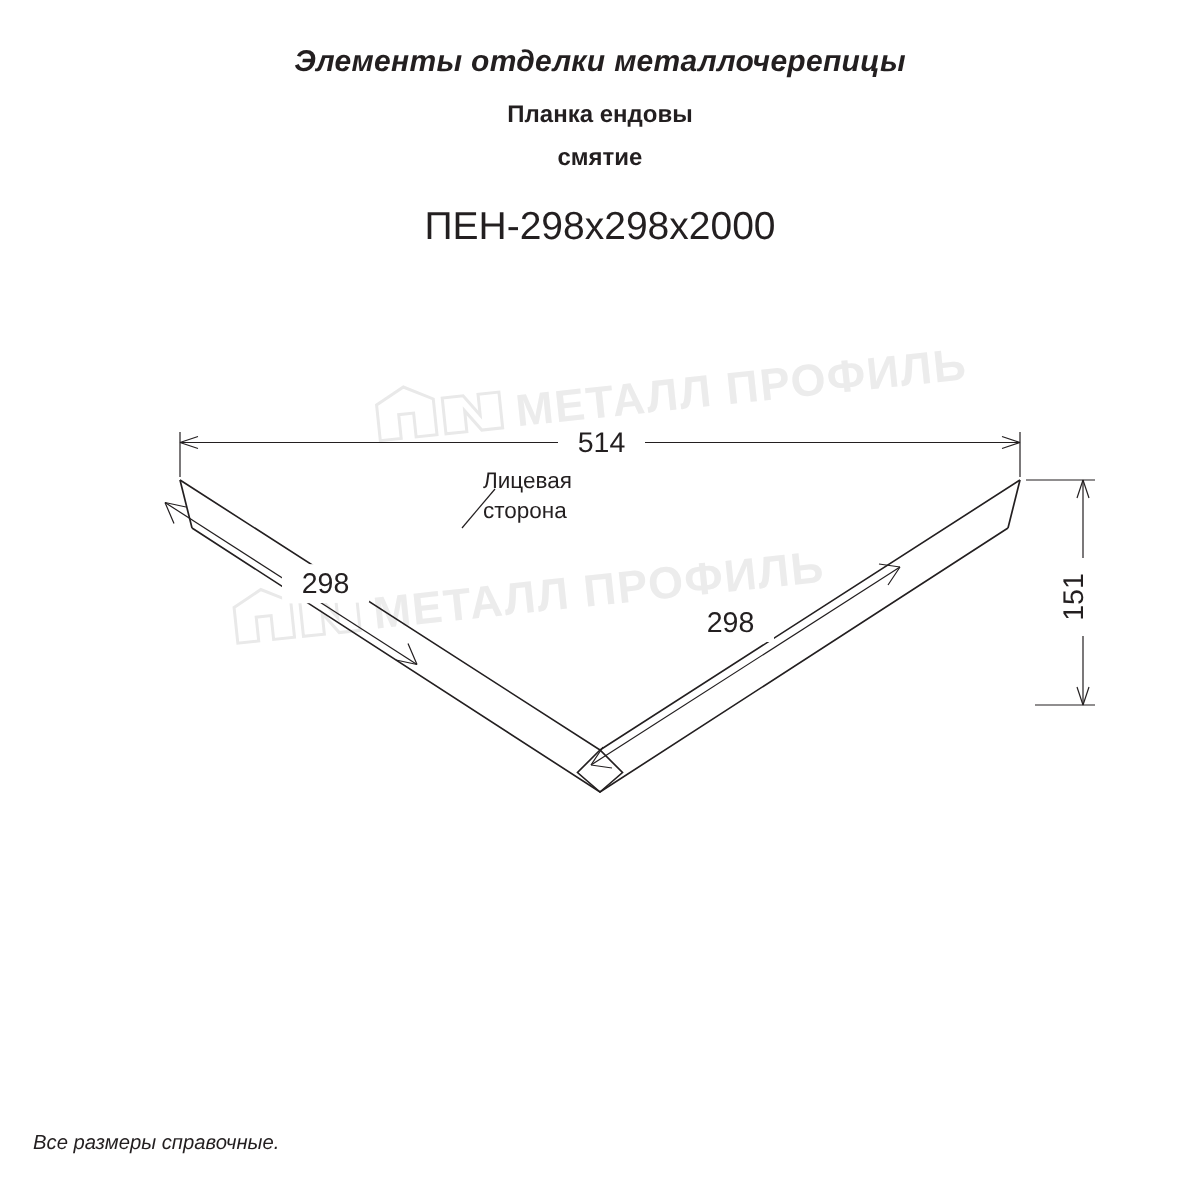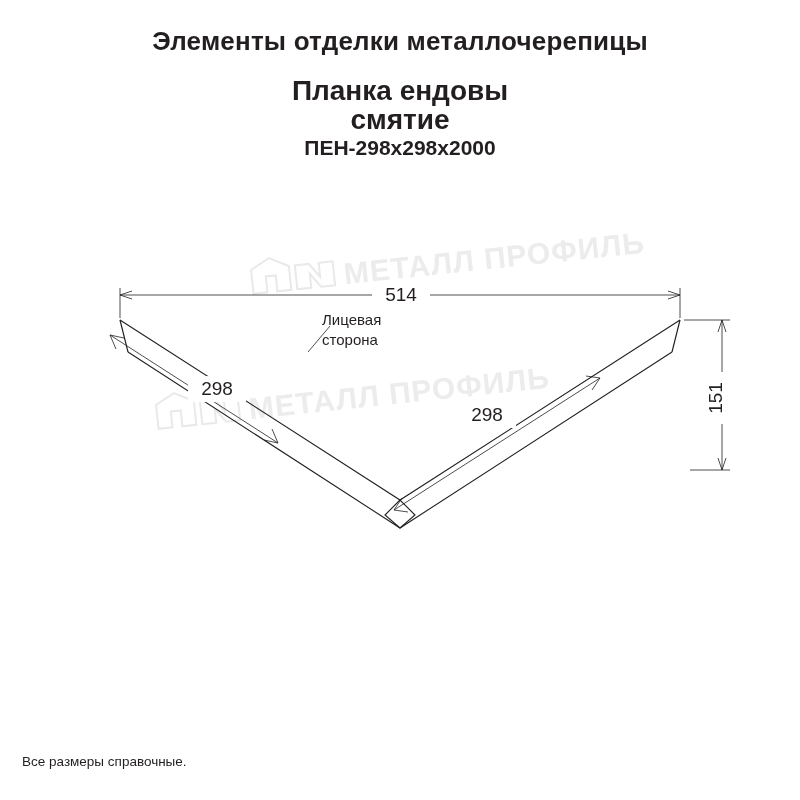--- a/index.html
+++ b/index.html
@@ -21,53 +21,56 @@
     height: 800px;
   }
   .title-block {
     position: absolute;
     top: 24px;
     left: 0;
     width: 800px;
     text-align: center;
   }
   .title-main {
-    font-size: 26px;
+    font-size: 20px;
     font-weight: bold;
     letter-spacing: 0.2px;
     line-height: 34px;
+    font-style: italic;
   }
   .title-sub {
-    margin-top: 18px;
-    font-size: 28px;
+    margin-top: 4px;
+    font-size: 16px;
     font-weight: bold;
     line-height: 29px;
   }
   .title-code {
-    font-size: 21px;
-    font-weight: bold;
+    margin-top: 16px;
+    font-size: 26px;
+    font-weight: normal;
     line-height: 28px;
   }
   .drawing {
     position: absolute;
     top: 200px;
     left: 0;
     width: 800px;
     height: 420px;
   }
   .footer {
     position: absolute;
     left: 22px;
     bottom: 28px;
     font-size: 13.5px;
     line-height: 20px;
     color: #231f20;
   }
   .footer div {
     white-space: nowrap;
+    font-style: italic;
   }
   svg { display: block; }
   .wm {
     fill: none;
     stroke: #e9e9e9;
     stroke-width: 2;
   }
   .wmtext {
     fill: #ececec;
     font-family: "Liberation Sans", sans-serif;

